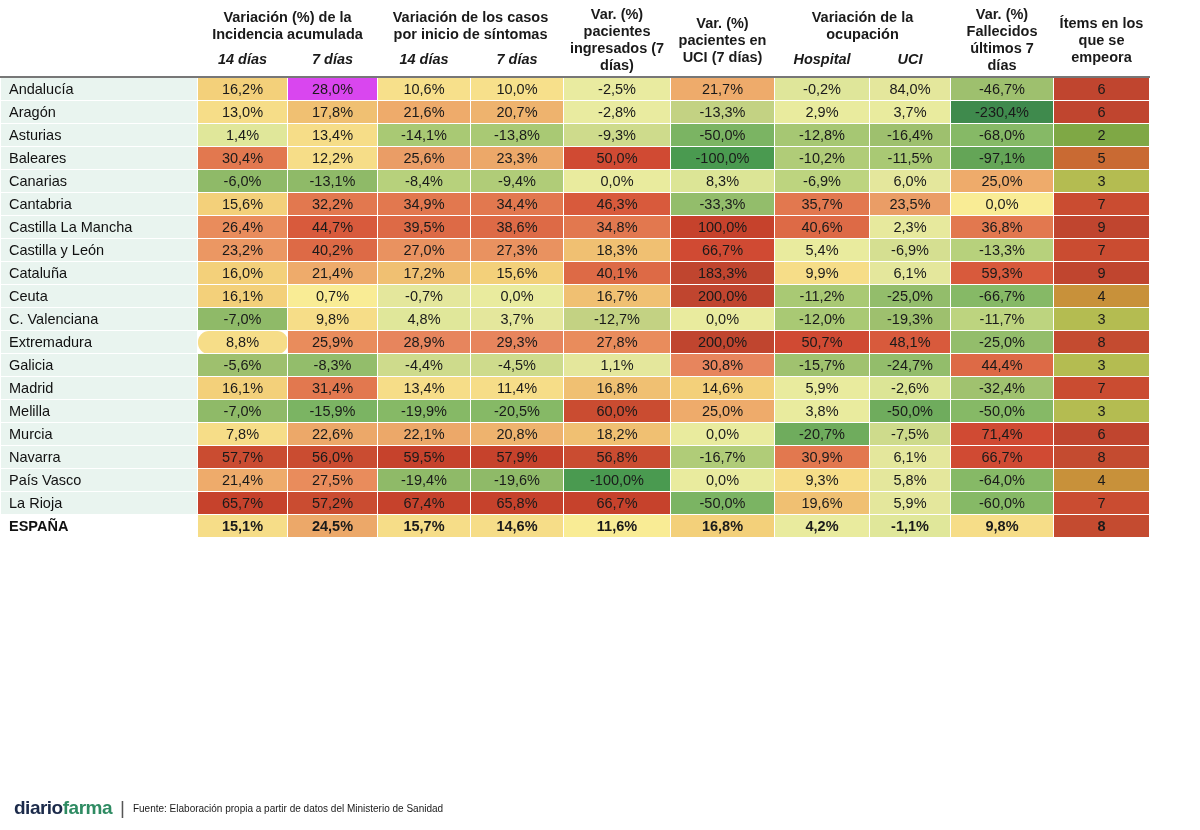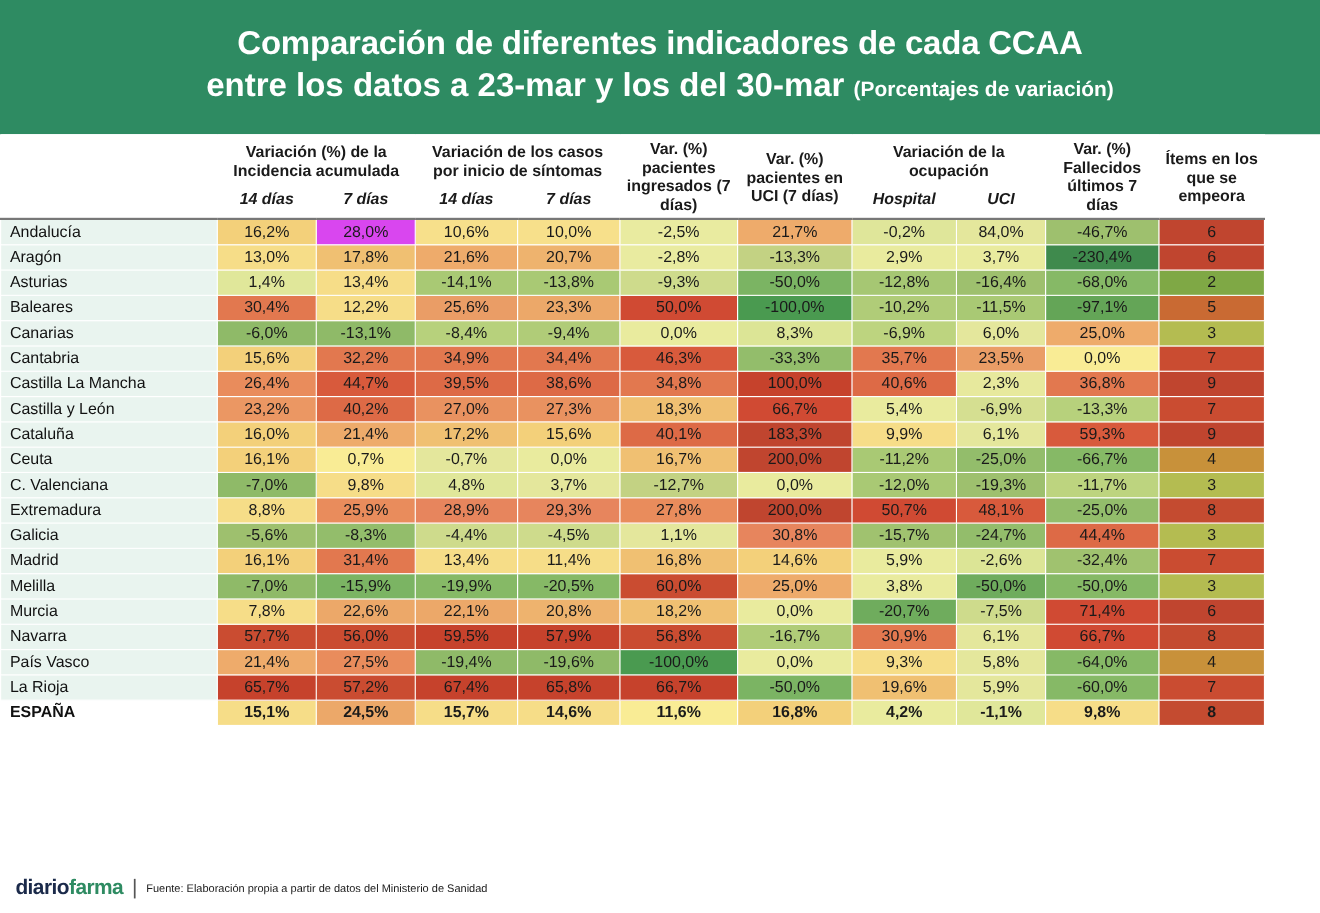--- a/index.html
+++ b/index.html
@@ -100,27 +100,20 @@
   .brand .b1{color:#1b2a4a;}
   .brand .b2{color:#2e8b62;}
   .sep{color:#555;margin:0 8px;font-size:19px;}
   .source{font-size:10px;color:#1a1a1a;}
 </style>
 </head>
 <body>
 
 <div class="page">
 
-  <div class="header">
-    <div class="title-l1">Comparación de diferentes indicadores de cada CCAA</div>
-    <div class="title-l2">
-      <span>entre los datos a 23-mar y los del 30-mar</span>
-      <span class="title-sub">(Porcentajes de variación)</span>
-    </div>
-  </div>
 
   <table>
     <colgroup>
       <col style="width:197px">
       <col style="width:90px">
         <col style="width:90px">
       <col style="width:93px">
         <col style="width:93px">
       <col style="width:107px">
         <col style="width:104px">
@@ -289,21 +282,21 @@
           <td class="num" style="background: rgb(228, 231, 156);">3,7%</td>
           <td class="num" style="background: rgb(195, 210, 131);">-12,7%</td>
           <td class="num" style="background: rgb(233, 235, 158);">0,0%</td>
           <td class="num" style="background: rgb(169, 201, 116);">-12,0%</td>
           <td class="num" style="background: rgb(158, 192, 110);">-19,3%</td>
           <td class="num" style="background: rgb(189, 212, 127);">-11,7%</td>
           <td class="num" style="background: rgb(180, 188, 81);">3</td>
         </tr>
         <tr>
           <td class="region">Extremadura</td>
-          <td class="num" style="background: rgb(246, 221, 136);">8,8%</td>
+          <td class="num" style="background: rgb(246, 221, 136); border-radius: 11px;">8,8%</td>
           <td class="num" style="background: rgb(233, 140, 92);">25,9%</td>
           <td class="num" style="background: rgb(231, 133, 93);">28,9%</td>
           <td class="num" style="background: rgb(231, 133, 93);">29,3%</td>
           <td class="num" style="background: rgb(233, 140, 92);">27,8%</td>
           <td class="num" style="background: rgb(192, 69, 47);">200,0%</td>
           <td class="num" style="background: rgb(208, 74, 51);">50,7%</td>
           <td class="num" style="background: rgb(216, 90, 60);">48,1%</td>
           <td class="num" style="background: rgb(147, 189, 107);">-25,0%</td>
           <td class="num" style="background: rgb(196, 75, 48);">8</td>
         </tr>

